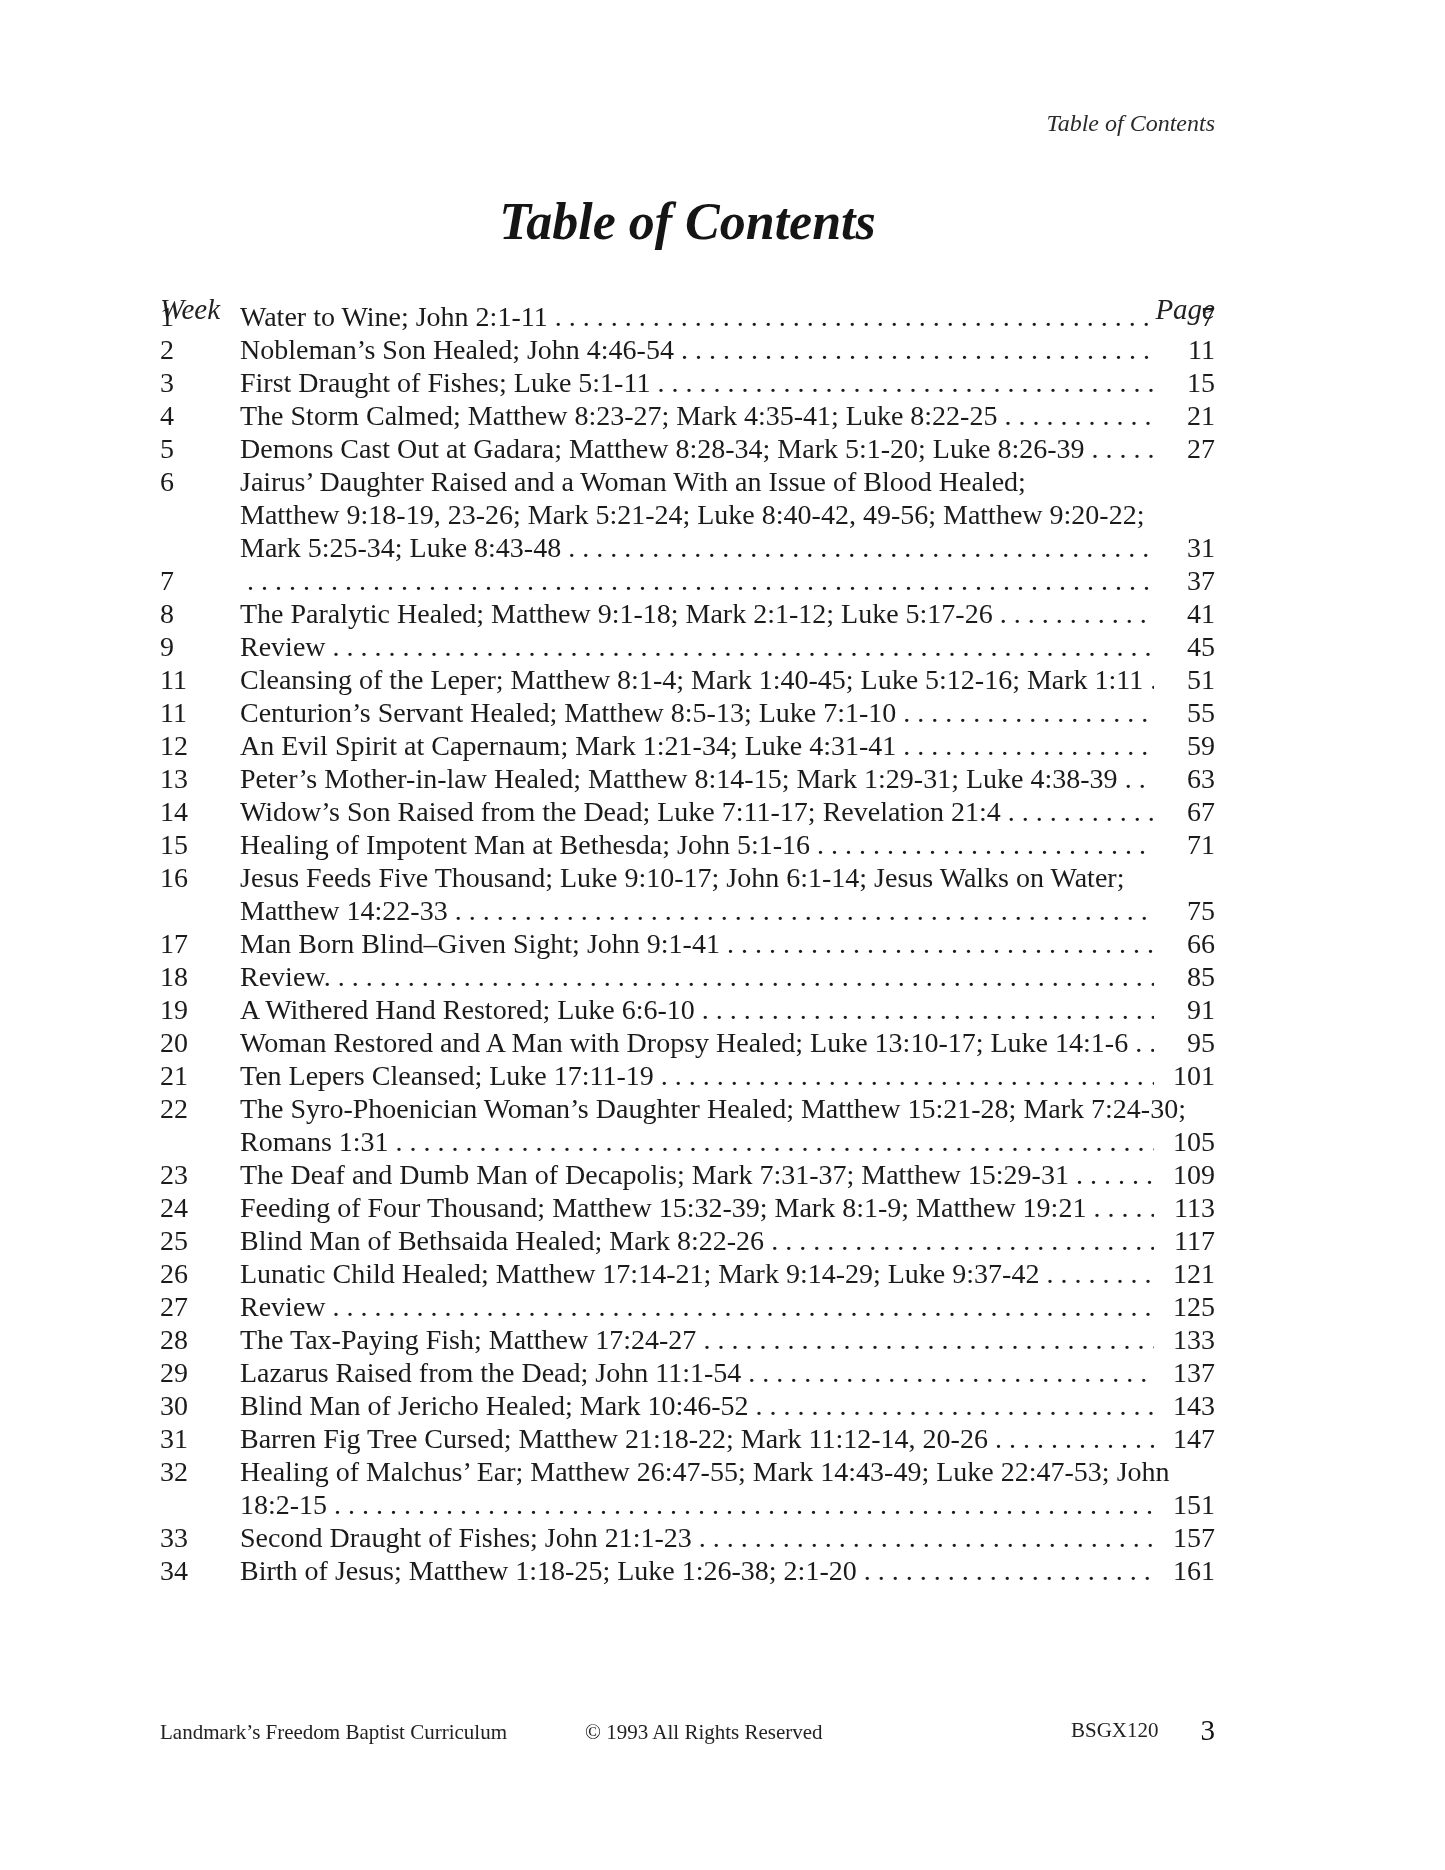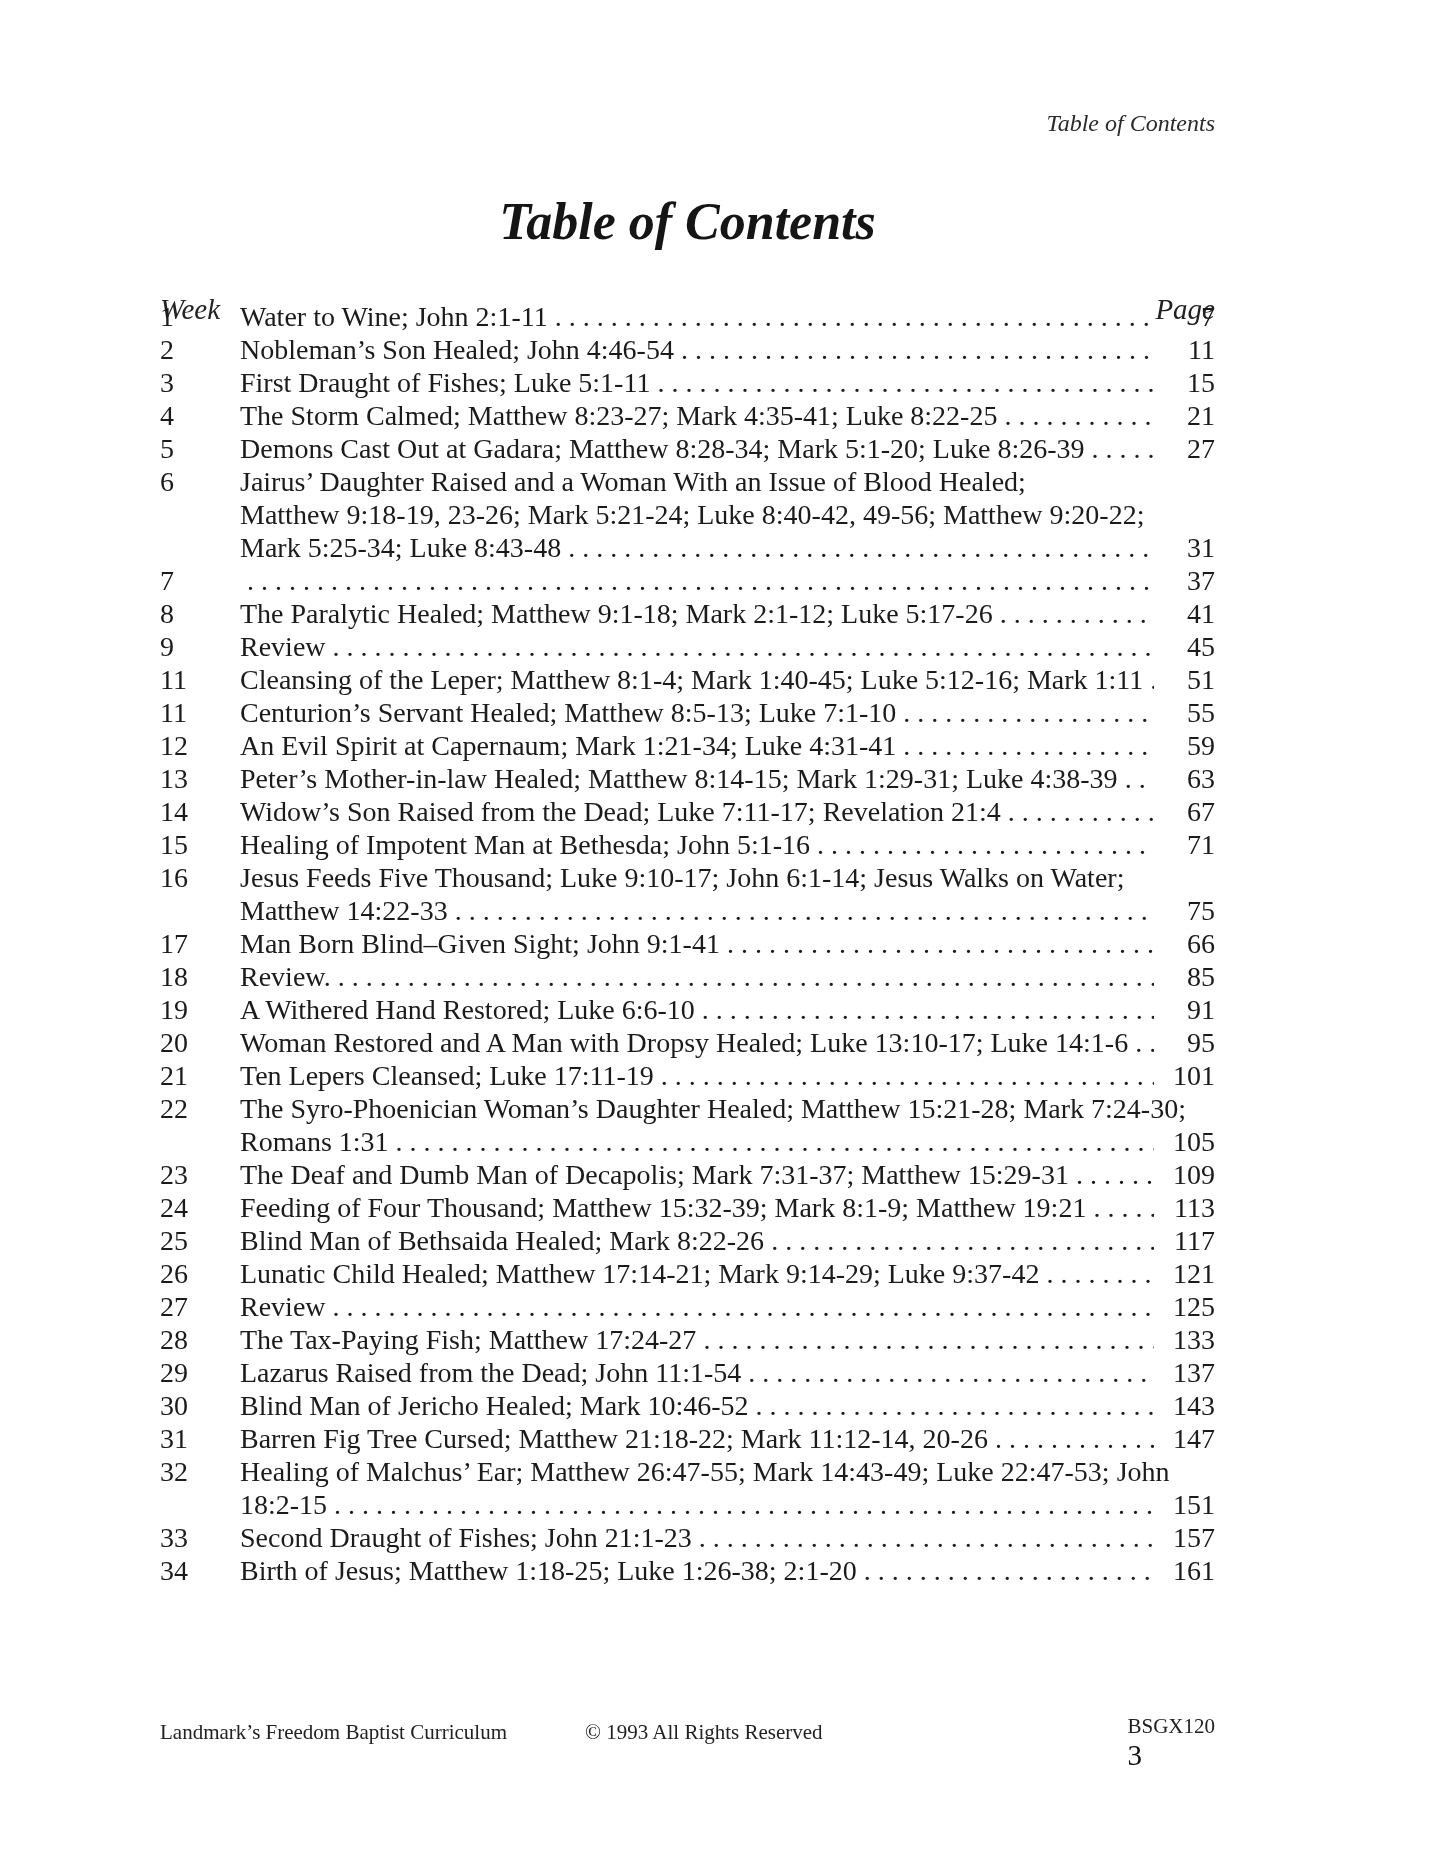--- a/index.html
+++ b/index.html
@@ -40,21 +40,21 @@
   .dots::after{
     content:". . . . . . . . . . . . . . . . . . . . . . . . . . . . . . . . . . . . . . . . . . . . . . . . . . . . . . . . . . . . . . . . . . . . . . . . . . . . . . . . . . . . . . . . . . . . . . . . . . . . . . . . . . . . . . . . ";
   }
   .page-number{flex:0 0 58px;text-align:right;white-space:nowrap;}
   .page-footer{
     position:absolute;top:1720px;left:160px;width:1055px;height:40px;
     font-size:21px;color:#222;
   }
   .footer-left{position:absolute;left:0;top:0;}
   .footer-copyright{position:absolute;left:425px;top:0;}
-  .footer-right{position:absolute;right:0;top:-6px;display:flex;align-items:flex-start;flex-direction:column;}
+  .footer-right{position:absolute;right:0;top:-6px;display:flex;align-items:center;gap:42px;}
   .footer-code{font-size:21px;}
   .footer-page-number{font-size:29px;color:#111;}
 </style>
 </head>
 <body>
 
 <div class="running-header">Table of Contents</div>
 
 <div class="page-title">Table of Contents</div>
 

